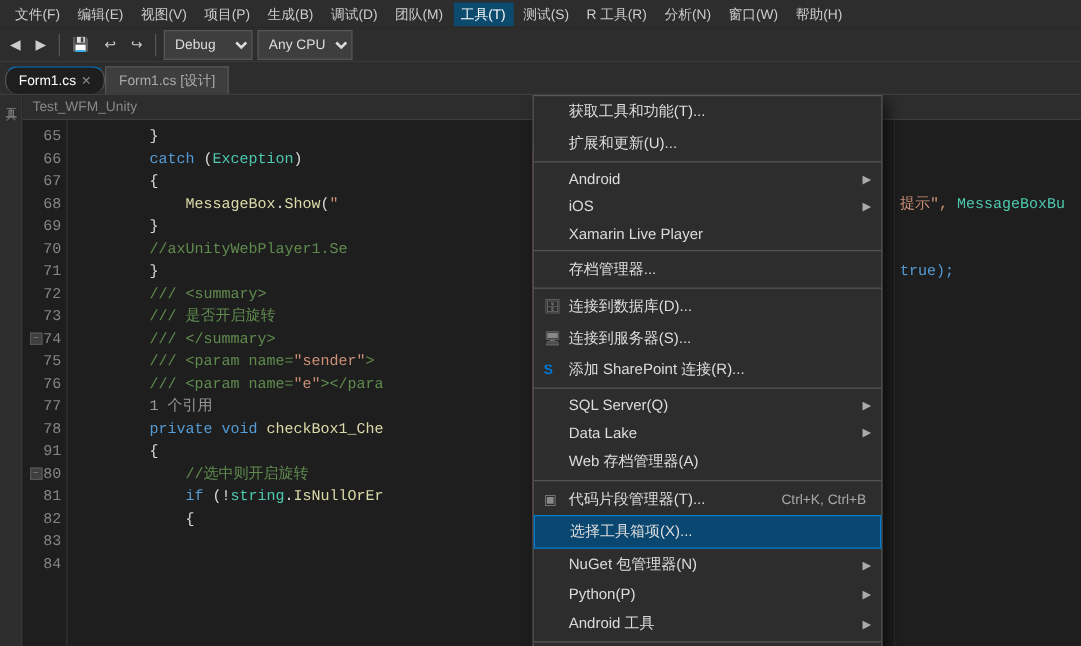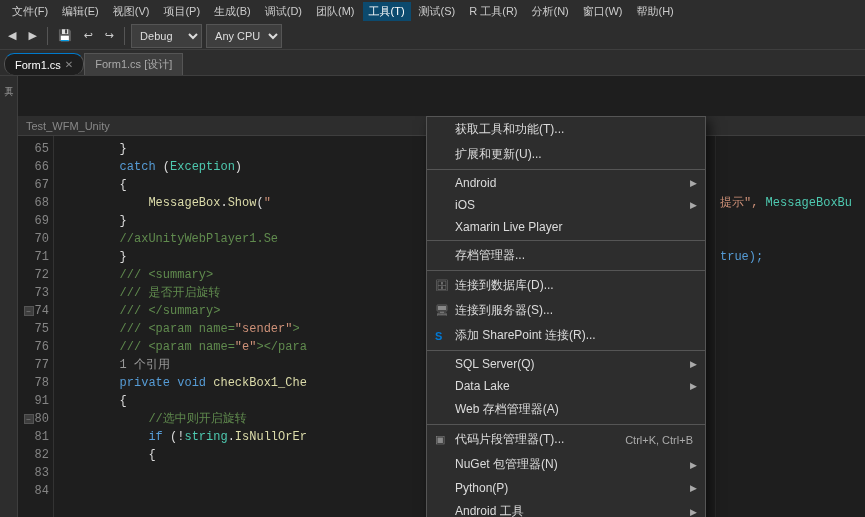--- a/index.html
+++ b/index.html
@@ -115,21 +115,20 @@
       gap: 4px;
       border-right: 1px solid #3e3e3e;
     }
 
     
     .editor-area {
       flex: 1;
       background: #1e1e1e;
       overflow: hidden;
       position: relative;
-      margin-top: 40px;
     }
 
     
     .breadcrumb-bar {
       height: 20px;
       background: #2d2d2d;
       display: flex;
       align-items: center;
       padding: 0 8px;
       font-size: 11px;
@@ -387,20 +386,21 @@
       <div class="dropdown-sep"></div>
       <div class="dropdown-item has-sub">SQL Server(Q)</div>
       <div class="dropdown-item has-sub">Data Lake</div>
       <div class="dropdown-item">Web 存档管理器(A)</div>
       <div class="dropdown-sep"></div>
       <div class="dropdown-item">
         <span class="icon-prefix">▣</span>
         代码片段管理器(T)...
         <span class="shortcut">Ctrl+K, Ctrl+B</span>
       </div>
+      <div class="dropdown-item highlighted">选择工具箱项(X)...</div>
       <div class="dropdown-item has-sub">NuGet 包管理器(N)</div>
       <div class="dropdown-item has-sub">Python(P)</div>
       <div class="dropdown-item has-sub">Android 工具</div>
       <div class="dropdown-sep"></div>
       <div class="dropdown-item">创建 GUID(G)</div>
 
     </div>
   </div>
 </div>
 

